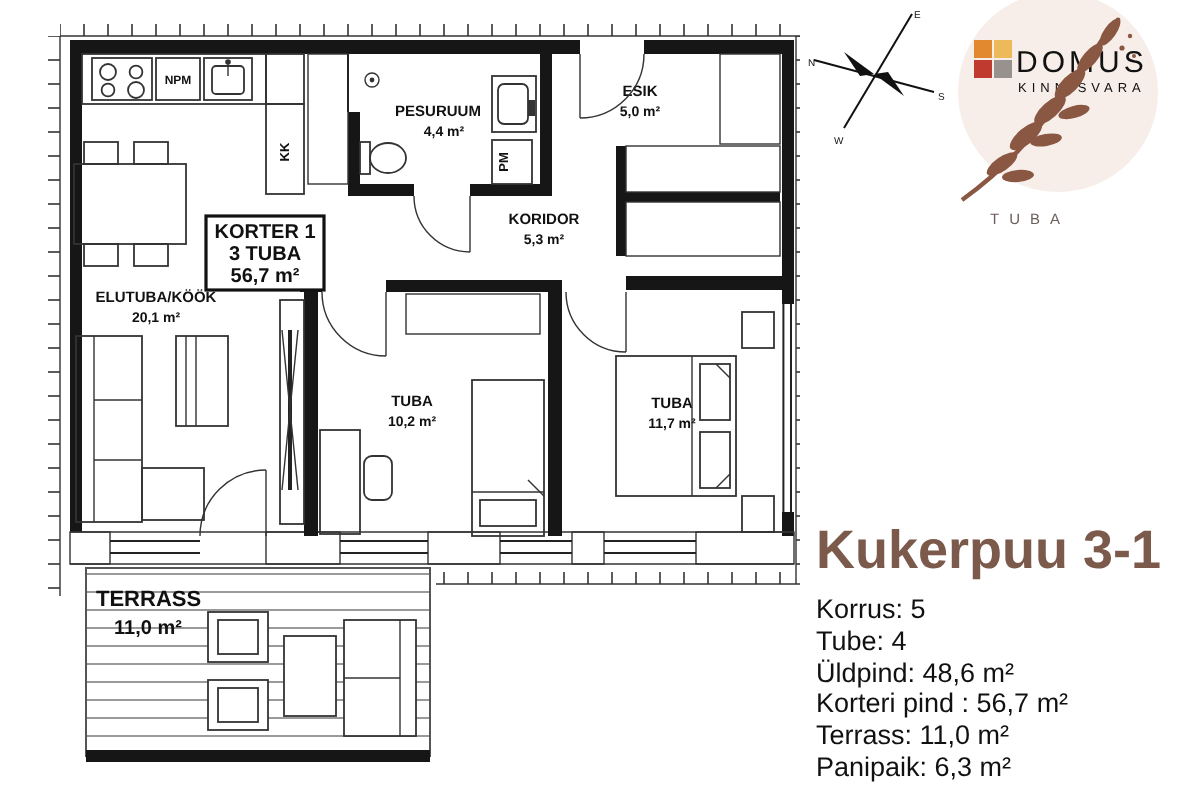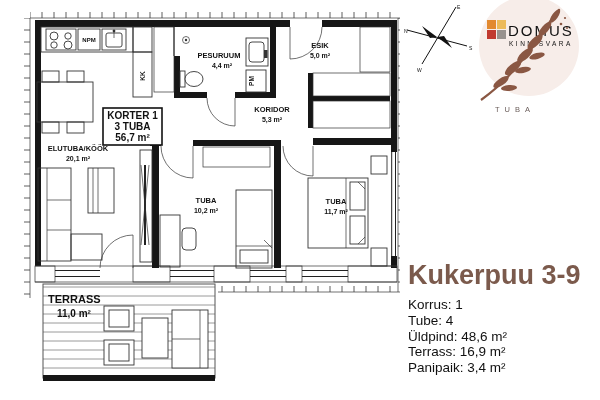--- a/index.html
+++ b/index.html
@@ -298,23 +298,24 @@
         <ellipse cx="34" cy="88" rx="8" ry="3" transform="rotate(-5 34 88)"></ellipse>
         <circle cx="86" cy="24" r="1.3"></circle>
           <circle cx="90" cy="18" r="1.1"></circle>
         <circle cx="84" cy="10" r="1.2"></circle>
           <circle cx="92" cy="28" r="1"></circle>
       </g>
     </svg>
 
     <div id="brand-sub" class="abs">TUBA</div>
 
-    <div id="apt-title" class="abs">Kukerpuu 3-9</div>
+    <div id="apt-title" class="abs">Kukerpuu 3-1</div>
 
     <div id="apt-rows" class="abs">
-      <div>Korrus: 1</div>
+      <div>Korrus: 5</div>
       <div>Tube: 4</div>
       <div>Üldpind: 48,6 m²</div>
-      <div>Terrass: 16,9 m²</div>
-      <div>Panipaik: 3,4 m²</div>
+      <div>Korteri pind : 56,7 m²</div>
+      <div>Terrass: 11,0 m²</div>
+      <div>Panipaik: 6,3 m²</div>
     </div>
   </div>
 </div>
 
 </body></html>

